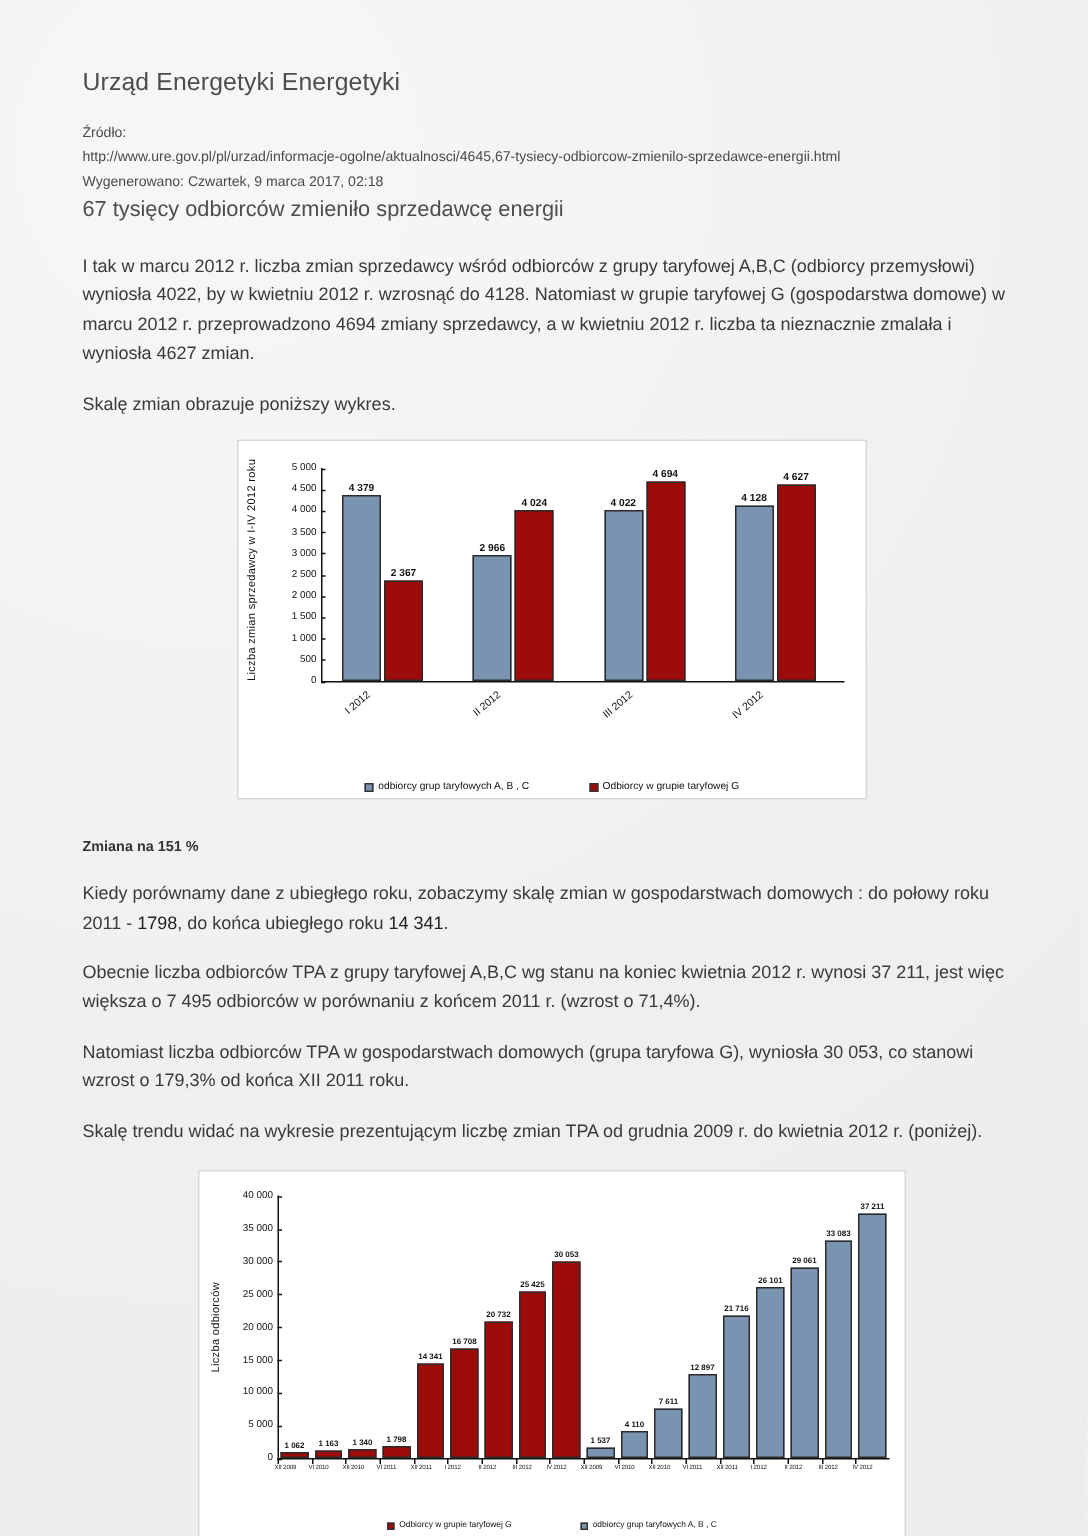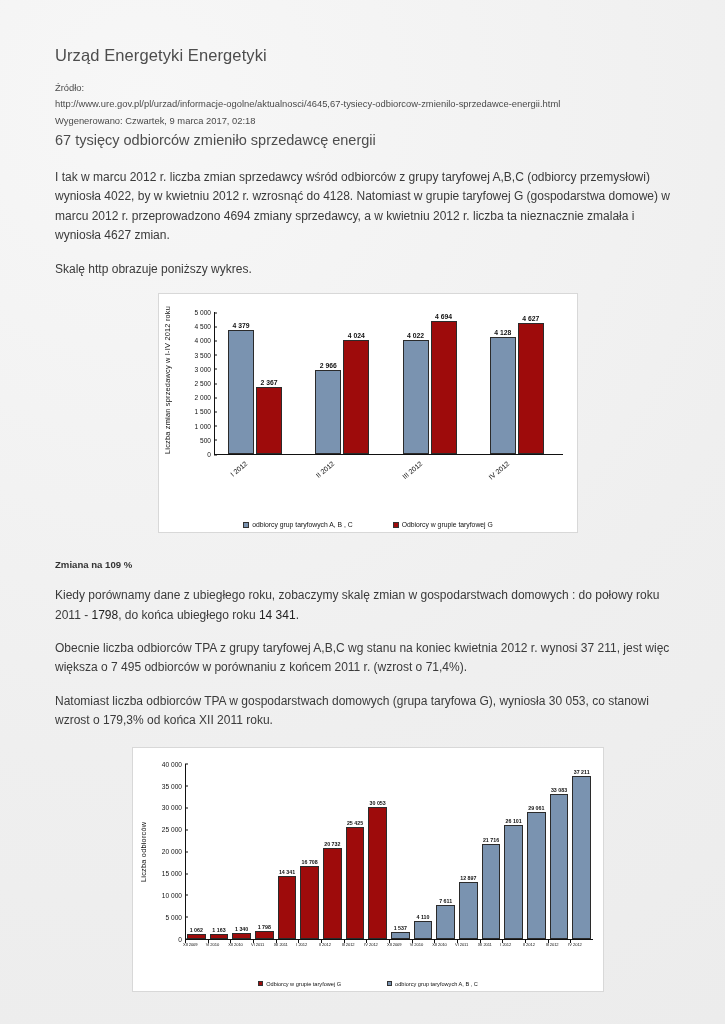--- a/index.html
+++ b/index.html
@@ -159,21 +159,21 @@
 
     <h1 class="site-title">Urząd Energetyki Energetyki</h1>
 
     <div class="meta">Źródło:</div>
     <div class="meta">http://www.ure.gov.pl/pl/urzad/informacje-ogolne/aktualnosci/4645,67-tysiecy-odbiorcow-zmienilo-sprzedawce-energii.html</div>
     <div class="meta">Wygenerowano: Czwartek, 9 marca 2017, 02:18</div>
 
     <h2 class="doc-title">67 tysięcy odbiorców zmieniło sprzedawcę energii</h2>
 
     <p class="body">I tak w marcu 2012 r. liczba zmian sprzedawcy wśród odbiorców z grupy taryfowej A,B,C (odbiorcy przemysłowi) wyniosła 4022, by w kwietniu 2012 r. wzrosnąć do 4128. Natomiast w grupie taryfowej G (gospodarstwa domowe) w marcu 2012 r. przeprowadzono 4694 zmiany sprzedawcy, a w kwietniu 2012 r. liczba ta nieznacznie zmalała i wyniosła 4627 zmian.</p>
-    <p class="body">Skalę http obrazuje poniższy wykres.</p>
+    <p class="body">Skalę zmian obrazuje poniższy wykres.</p>
 
     <div class="chart-card chart1-wrap">
       <div class="plot" id="plot1">
           <div class="ylabel" style="left: 4px; top: 18px; height: 142px;">Liczba zmian sprzedawcy w I-IV 2012 roku</div>
           <div class="ytick" style="top: 18px; right: 363px;">5 000</div>
           <div class="ytick" style="top: 32.2px; right: 363px;">4 500</div>
           <div class="ytick" style="top: 46.4px; right: 363px;">4 000</div>
           <div class="ytick" style="top: 60.6px; right: 363px;">3 500</div>
           <div class="ytick" style="top: 74.8px; right: 363px;">3 000</div>
           <div class="ytick" style="top: 89px; right: 363px;">2 500</div>
@@ -218,26 +218,27 @@
               <span>odbiorcy grup taryfowych A, B , C</span>
             </div>
             <div class="item">
               <span class="swatch red"></span>
               <span>Odbiorcy w grupie taryfowej G</span>
             </div>
           </div>
         </div>
     </div>
 
-    <div class="lead">Zmiana na 109 %</div>
+    <div class="lead">Zmiana na 151 %</div>
     <p class="body">
       <span>Kiedy porównamy dane z ubiegłego roku, zobaczymy skalę zmian w gospodarstwach domowych : do połowy roku 2011 - </span><b>1798</b><span>, do końca ubiegłego roku </span><b>14 341</b><span>.</span>
     </p>
     <p class="body">Obecnie liczba odbiorców TPA z grupy taryfowej A,B,C wg stanu na koniec kwietnia 2012 r. wynosi 37 211, jest więc większa o 7 495 odbiorców w porównaniu z końcem 2011 r. (wzrost o 71,4%).</p>
     <p class="body tight">Natomiast liczba odbiorców TPA w gospodarstwach domowych (grupa taryfowa G), wyniosła 30 053, co stanowi wzrost o 179,3% od końca XII 2011 roku.</p>
+    <p class="body">Skalę trendu widać na wykresie prezentującym liczbę zmian TPA od grudnia 2009 r. do kwietnia 2012 r. (poniżej).</p>
 
     <div class="chart-card chart2-wrap">
       <div class="plot" id="plot2">
           <div class="ylabel" style="left: 6px; top: 16px; height: 175px;">Liczba odbiorców</div>
           <div class="ytick" style="top: 16px; right: 418px;">40 000</div>
           <div class="ytick" style="top: 37.875px; right: 418px;">35 000</div>
           <div class="ytick" style="top: 59.75px; right: 418px;">30 000</div>
           <div class="ytick" style="top: 81.625px; right: 418px;">25 000</div>
           <div class="ytick" style="top: 103.5px; right: 418px;">20 000</div>
           <div class="ytick" style="top: 125.375px; right: 418px;">15 000</div>

